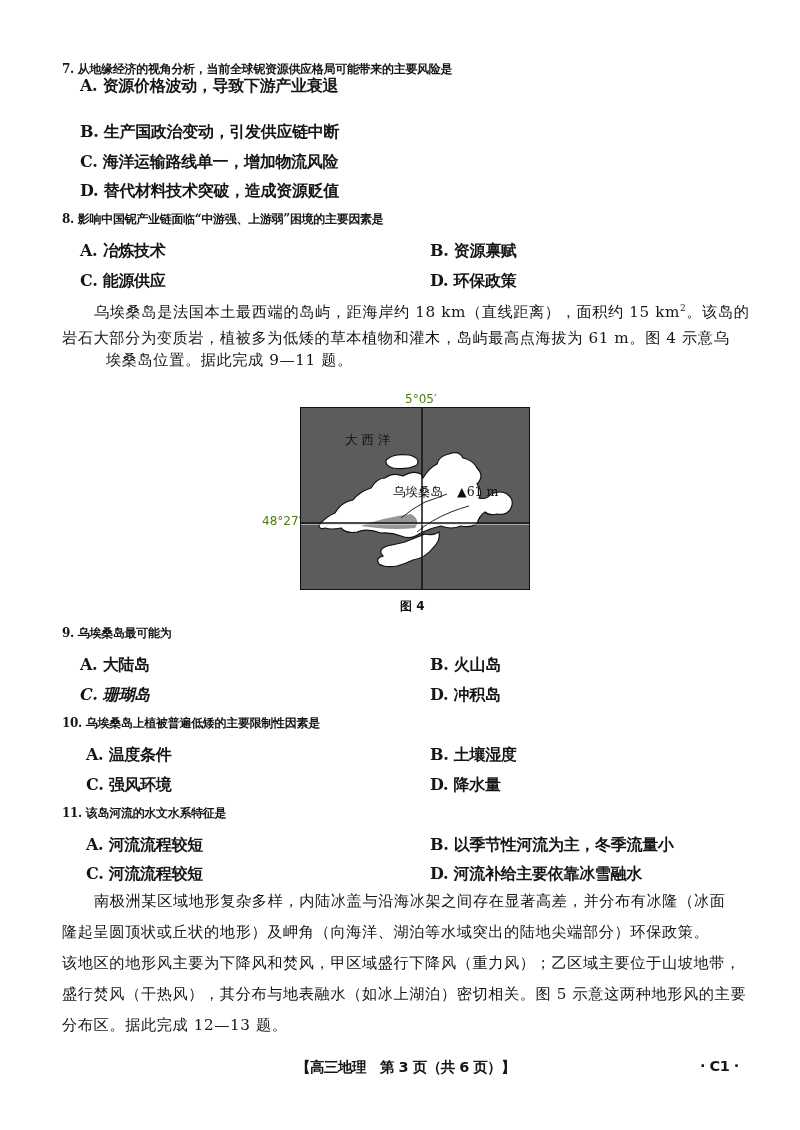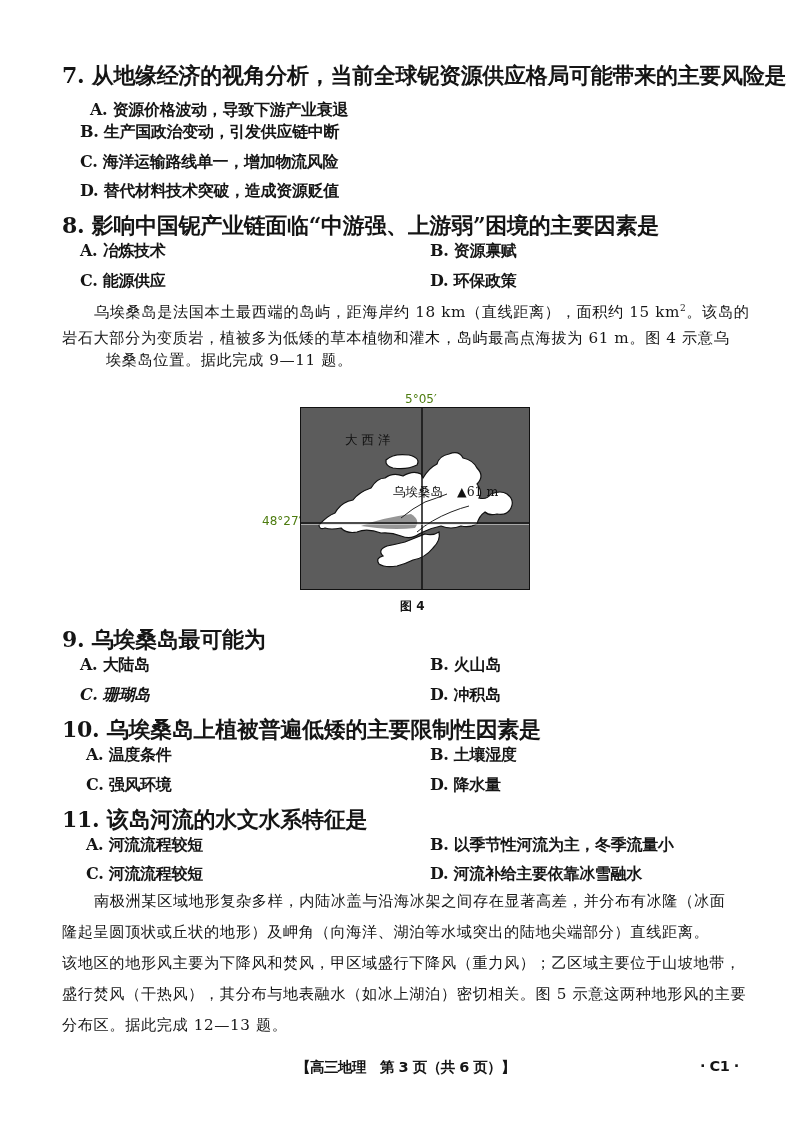--- a/index.html
+++ b/index.html
@@ -1,35 +1,35 @@
 <!DOCTYPE html>
 <html><head>
 <meta charset="utf-8">
 <style>
   html, body { margin: 0; padding: 0; background: #ffffff; }
   body { width: 800px; height: 1130px; position: relative; overflow: hidden;
          font-family: "DejaVu Serif", "Liberation Serif", serif; color: #151515; }
   .abs { position: absolute; white-space: nowrap; }
-  .q { font-size: 22px; font-weight: bold; letter-spacing: -0.3px; }
+  .q { font-size: 12px; font-weight: bold; letter-spacing: -0.3px; }
   .opt { font-size: 16px; font-weight: bold; letter-spacing: -0.3px; }
   .para { font-size: 15.2px; letter-spacing: 0.6px; line-height: 30px; }
   .para-line { position: absolute; left: 62px; white-space: nowrap; }
   .footer { font-size: 14.5px; font-weight: bold; font-family: "DejaVu Sans", "Liberation Sans", sans-serif; letter-spacing: -0.5px; }
   .map { position: absolute; left: 300px; top: 407px; width: 230px; height: 183px;
          background: #5c5c5c; border: 1.5px solid #111; box-sizing: border-box; overflow: hidden; }
   .map svg { position: absolute; left: 0; top: 0; }
   .map-label { position: absolute; font-size: 12.5px; color: #111; white-space: nowrap; }
   .coord { font-size: 12px; font-family: "DejaVu Sans", "Liberation Sans", sans-serif; color: #4d7c0f; }
   sup { font-size: 9px; }
 </style>
 </head>
 <body>
 
 <div class="abs q" style="left:62px; top:61px;">7. 从地缘经济的视角分析，当前全球铌资源供应格局可能带来的主要风险是</div>
-<div class="abs opt" style="left:80px; top:100px;margin-left:10px;">A. 资源价格波动，导致下游产业衰退</div>
+<div class="abs opt" style="left:80px; top:76px;">A. 资源价格波动，导致下游产业衰退</div>
 <div class="abs opt" style="left:80px; top:122px;">B. 生产国政治变动，引发供应链中断</div>
 <div class="abs opt" style="left:80px; top:152px;">C. 海洋运输路线单一，增加物流风险</div>
 <div class="abs opt" style="left:80px; top:181px;">D. 替代材料技术突破，造成资源贬值</div>
 
 <div class="abs q" style="left:62px; top:211px;">8. 影响中国铌产业链面临“中游强、上游弱”困境的主要因素是</div>
 <div class="abs opt" style="left:80px; top:241px;">A. 冶炼技术</div>
 <div class="abs opt" style="left:430px; top:241px;">B. 资源禀赋</div>
 <div class="abs opt" style="left:80px; top:271px;">C. 能源供应</div>
 <div class="abs opt" style="left:430px; top:271px;">D. 环保政策</div>
 
@@ -81,20 +81,20 @@
 <div class="abs opt" style="left:430px; top:775px;">D. 降水量</div>
 
 <div class="abs q" style="left:62px; top:805px;">11. 该岛河流的水文水系特征是</div>
 <div class="abs opt" style="left:86px; top:835px;">A. 河流流程较短</div>
 <div class="abs opt" style="left:430px; top:835px;">B. 以季节性河流为主，冬季流量小</div>
 <div class="abs opt" style="left:86px; top:864px;">C. 河流流程较短</div>
 <div class="abs opt" style="left:430px; top:864px;">D. 河流补给主要依靠冰雪融水</div>
 
 <div class="para">
   <div class="para-line" style="left:94px; top:886px;">南极洲某区域地形复杂多样，内陆冰盖与沿海冰架之间存在显著高差，并分布有冰隆（冰面</div>
-  <div class="para-line" style="top:917px;">隆起呈圆顶状或丘状的地形）及岬角（向海洋、湖泊等水域突出的陆地尖端部分）直线距离。</div>
+  <div class="para-line" style="top:917px;">隆起呈圆顶状或丘状的地形）及岬角（向海洋、湖泊等水域突出的陆地尖端部分）环保政策。</div>
   <div class="para-line" style="top:948px;">该地区的地形风主要为下降风和焚风，甲区域盛行下降风（重力风）；乙区域主要位于山坡地带，</div>
   <div class="para-line" style="top:979px;">盛行焚风（干热风），其分布与地表融水（如冰上湖泊）密切相关。图 5 示意这两种地形风的主要</div>
   <div class="para-line" style="top:1010px;">分布区。据此完成 12—13 题。</div>
 </div>
 
 <div class="abs footer" style="left:296px; top:1058px;">【高三地理　第 3 页（共 6 页）】</div>
 <div class="abs footer" style="left:700px; top:1058px;">· C1 ·</div>
 
 </body></html>

